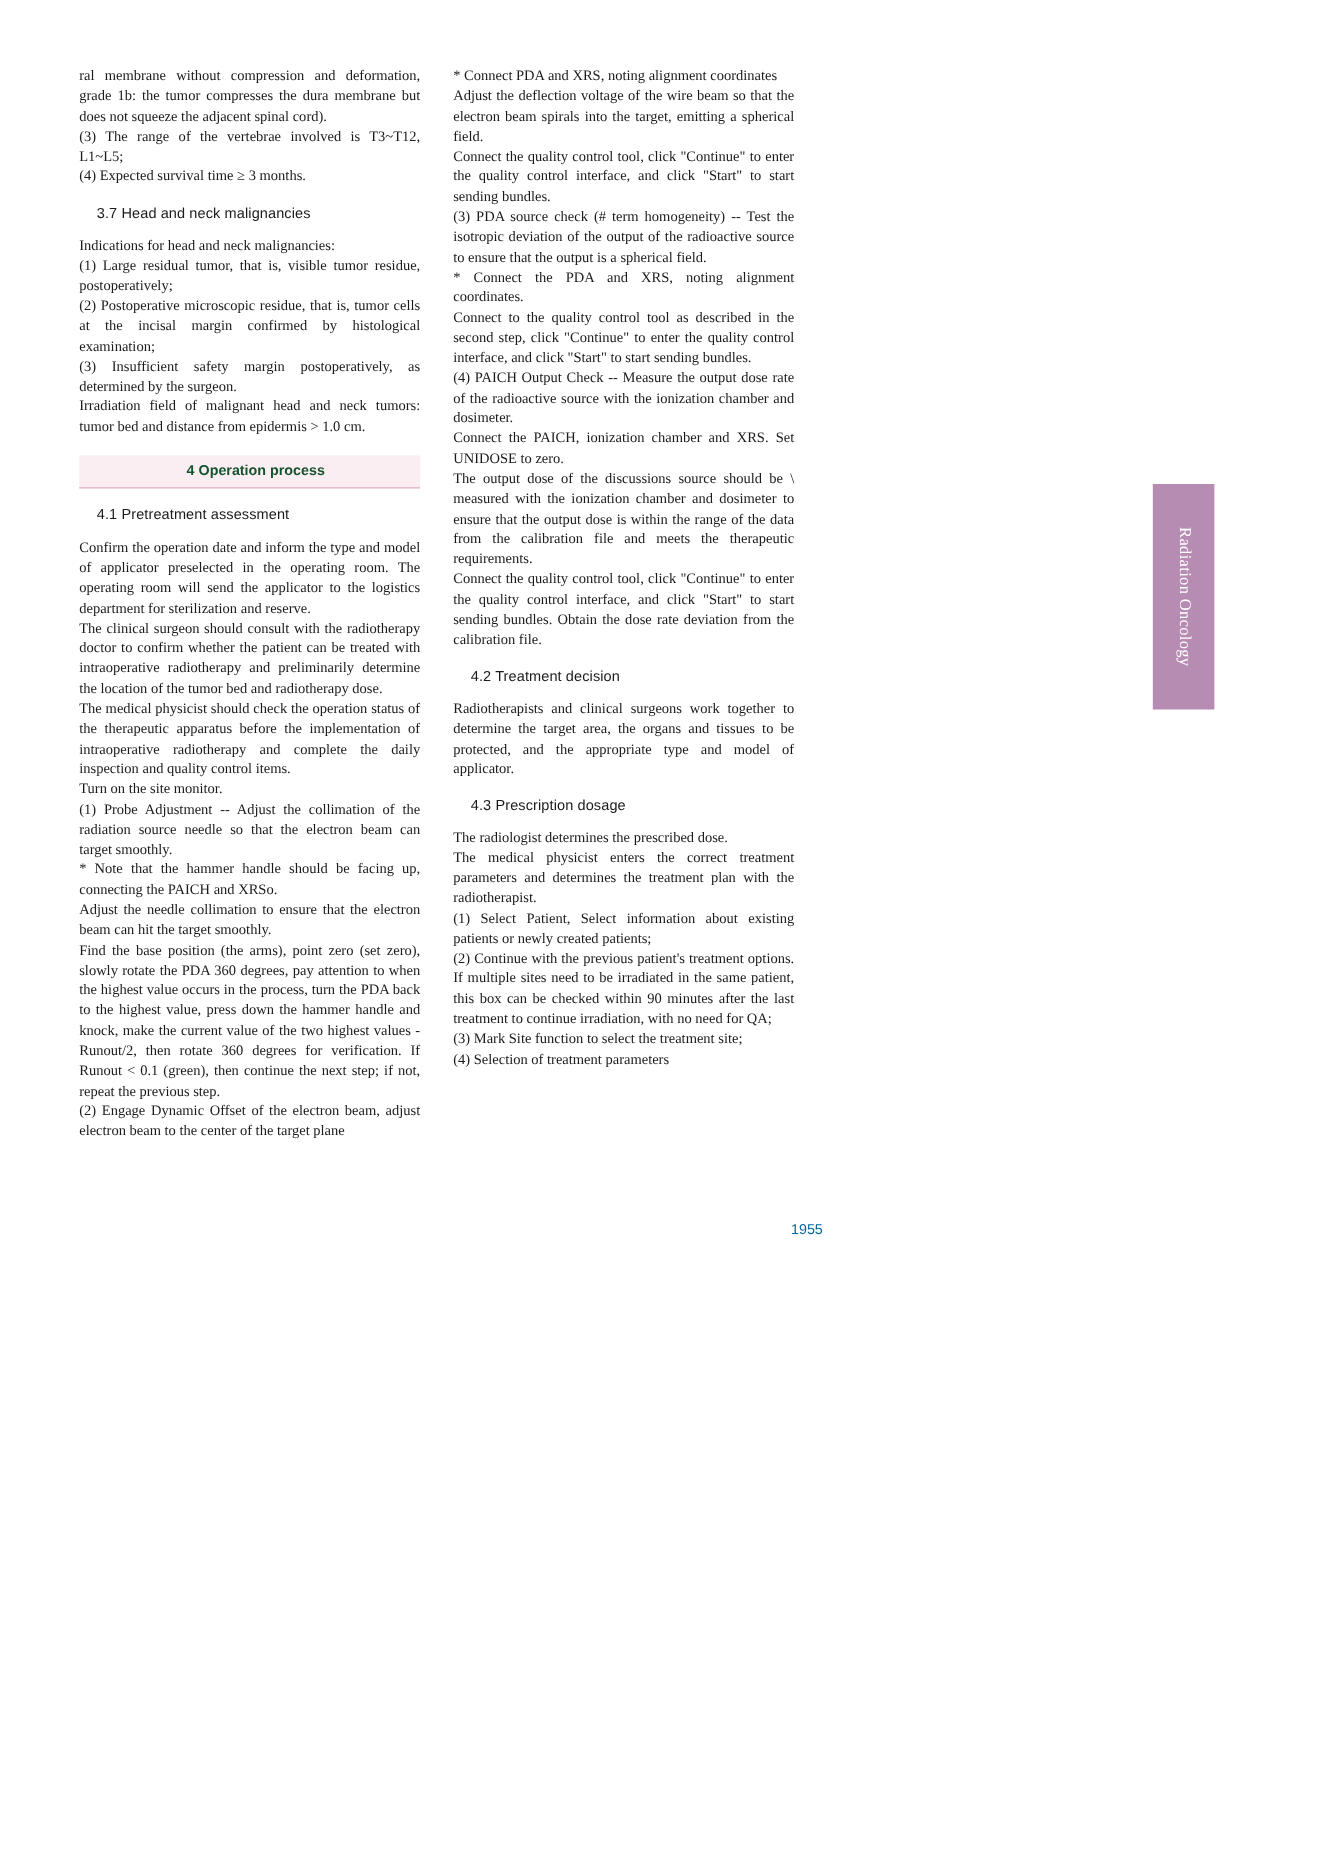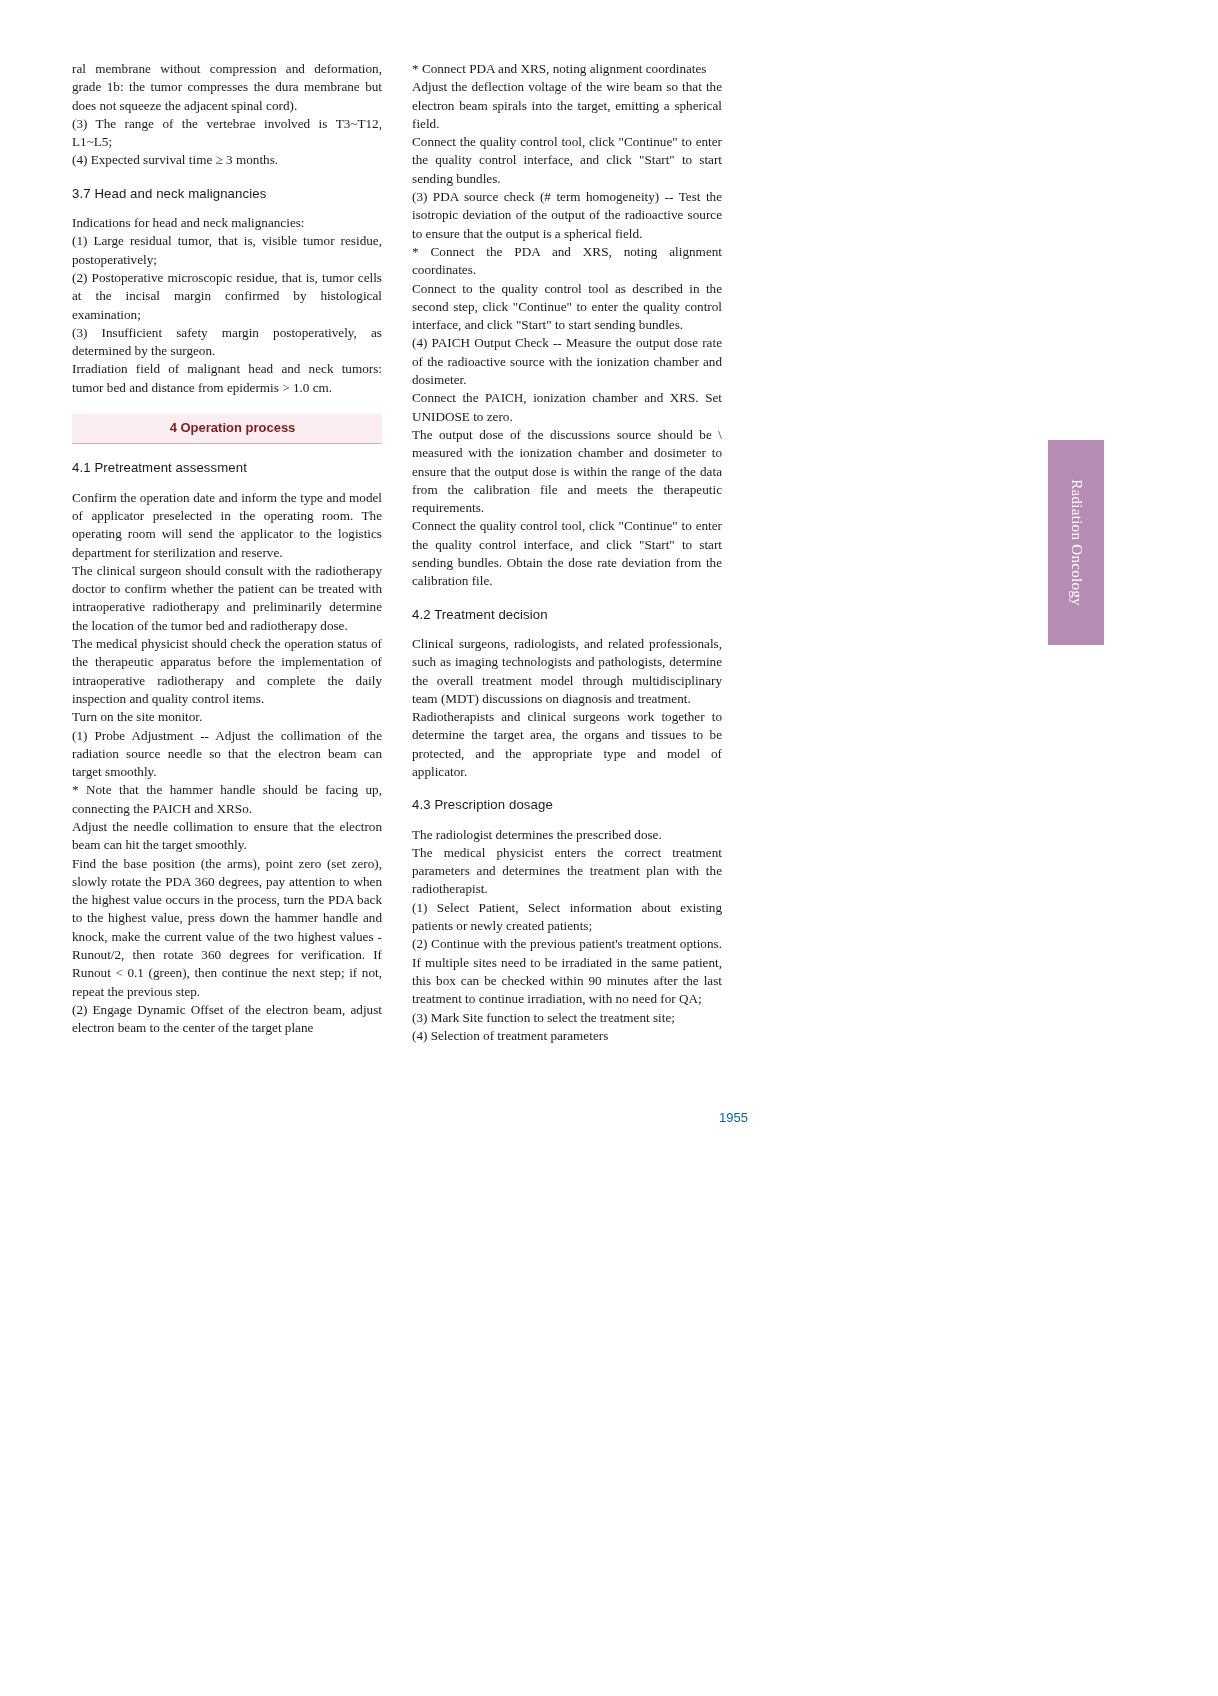--- a/index.html
+++ b/index.html
@@ -42,30 +42,31 @@
   }
   p.gap {
   }
   .heading {
     margin-top: 15px;
     margin-bottom: 11px;
     font-size: 13.2px;
     font-family: "Liberation Sans", sans-serif;
     font-weight: normal;
     letter-spacing: 0.1px;
+    margin-left: 16px;
   }
   .section-band {
     margin-top: 17px;
     margin-bottom: 15px;
     background: #fbeef3;
     text-align: center;
     font-family: "Liberation Sans", sans-serif;
     font-weight: bold;
     font-size: 13px;
-    color: #7f1d1d;
+    color: #14532d;
     padding: 5px 0 6px 11px;
     border-bottom: 1px solid #d9a8c2;
   }
   .side-tab {
     position: absolute;
     left: 1048px;
     top: 440px;
     width: 56px;
     height: 205px;
     background: #b78cb3;
@@ -125,21 +126,20 @@
       <p class="body">Adjust the deflection voltage of the wire beam so that the electron beam spirals into the target, emitting a spherical field.</p>
       <p class="body">Connect the quality control tool, click "Continue" to enter the quality control interface, and click "Start" to start sending bundles.</p>
       <p class="body">(3) PDA source check (# term homogeneity) -- Test the isotropic deviation of the output of the radioactive source to ensure that the output is a spherical field.</p>
       <p class="body">* Connect the PDA and XRS, noting alignment coordinates.</p>
       <p class="body">Connect to the quality control tool as described in the second step, click "Continue" to enter the quality control interface, and click "Start" to start sending bundles.</p>
       <p class="body">(4) PAICH Output Check -- Measure the output dose rate of the radioactive source with the ionization chamber and dosimeter.</p>
       <p class="body">Connect the PAICH, ionization chamber and XRS. Set UNIDOSE to zero.</p>
       <p class="body">The output dose of the discussions source should be \ measured with the ionization chamber and dosimeter to ensure that the output dose is within the range of the data from the calibration file and meets the therapeutic requirements.</p>
       <p class="body">Connect the quality control tool, click "Continue" to enter the quality control interface, and click "Start" to start sending bundles. Obtain the dose rate deviation from the calibration file.</p>
       <div class="heading">4.2 Treatment decision</div>
-      <p class="body gap">Clinical surgeons, radiologists, and related professionals, such as imaging technologists and pathologists, determine the overall treatment model through multidisciplinary team (MDT) discussions on diagnosis and treatment.</p>
       <p class="body">Radiotherapists and clinical surgeons work together to determine the target area, the organs and tissues to be protected, and the appropriate type and model of applicator.</p>
       <div class="heading">4.3 Prescription dosage</div>
       <p class="body gap">The radiologist determines the prescribed dose.</p>
       <p class="body">The medical physicist enters the correct treatment parameters and determines the treatment plan with the radiotherapist.</p>
       <p class="body">(1) Select Patient, Select information about existing patients or newly created patients;</p>
       <p class="body">(2) Continue with the previous patient's treatment options. If multiple sites need to be irradiated in the same patient, this box can be checked within 90 minutes after the last treatment to continue irradiation, with no need for QA;</p>
       <p class="body">(3) Mark Site function to select the treatment site;</p>
       <p class="body">(4) Selection of treatment parameters</p>
     </div>
 

